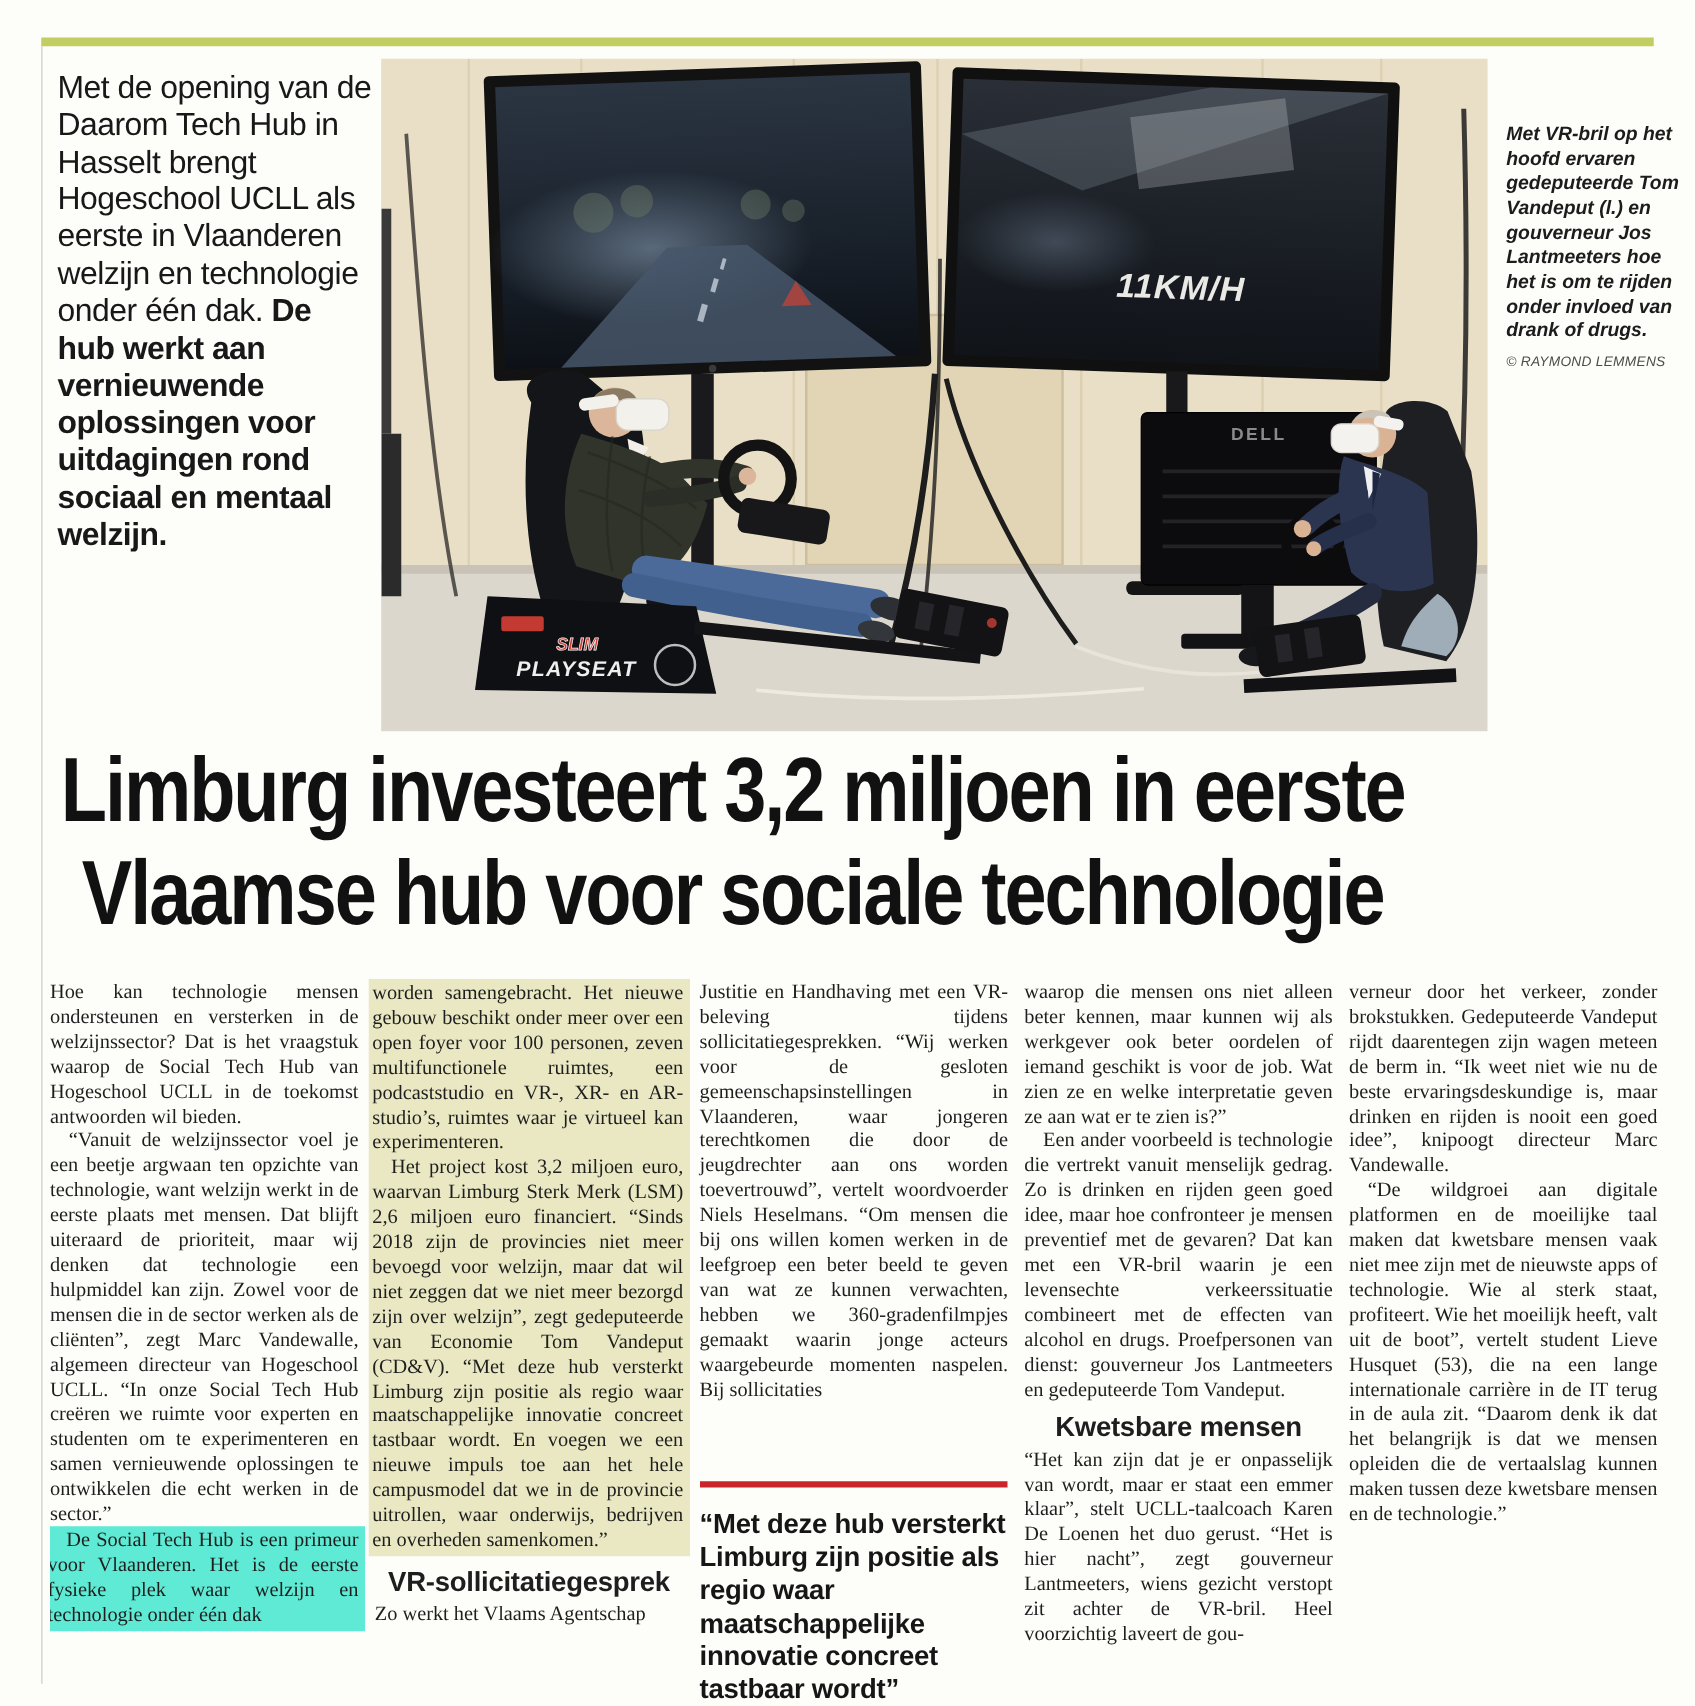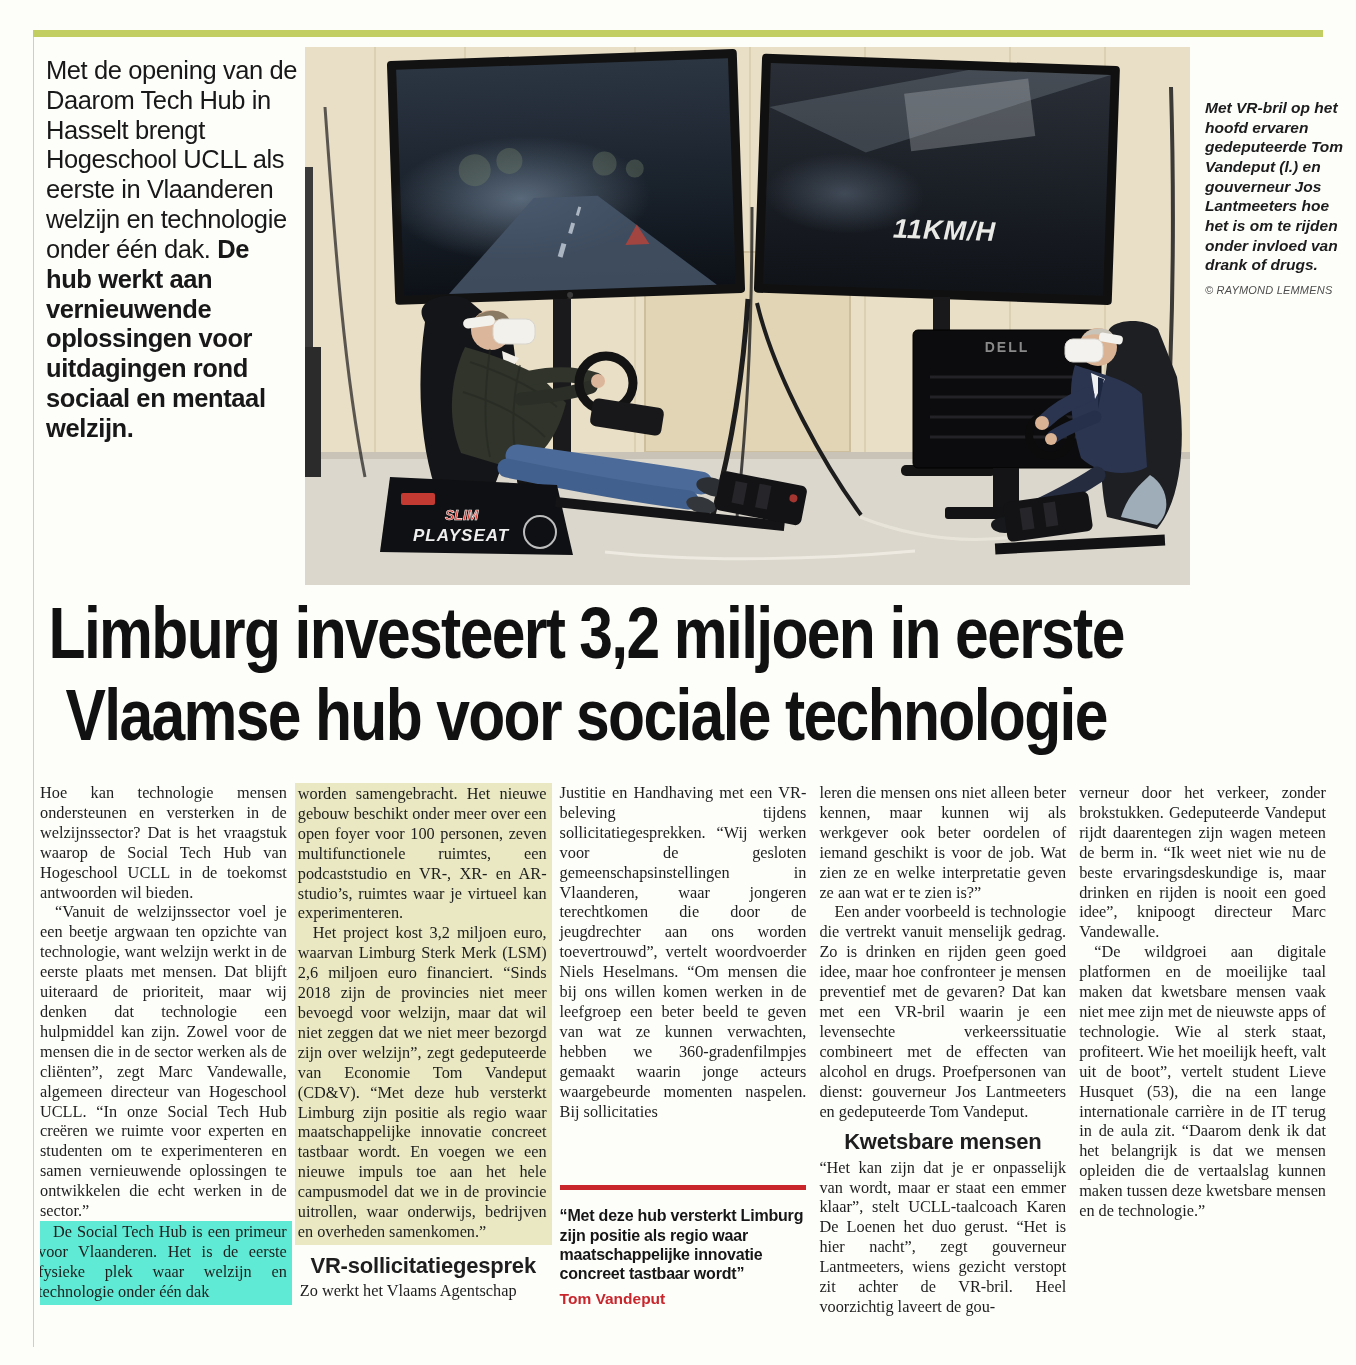--- a/index.html
+++ b/index.html
@@ -48,21 +48,21 @@
   .byline{font-family:"Liberation Sans", sans-serif;margin-bottom:13px;text-align:left;}
   .byline .author{font-size:14px;color:#8c8c8c;line-height:1.2;}
   .byline .loc{font-size:16.5px;font-weight:bold;letter-spacing:0.3px;line-height:1.25;}
   .hl{margin:0 -5px;padding:1px 5px 3px 3px;}
   .subhead{
     font-family:"Liberation Sans", sans-serif;font-weight:bold;font-size:22px;
     letter-spacing:-0.2px;margin:9px 0 3px;text-align:center;line-height:1.1;
   }
   .pq-rule{height:5px;margin:64px 0 16px;}
   .pq-text{
-    font-family:"Liberation Sans", sans-serif;font-weight:bold;font-size:16px;
+    font-family:"Liberation Sans", sans-serif;font-weight:bold;font-size:22px;
     line-height:1.2;text-align:left;letter-spacing:-0.2px;color:#161616;
   }
   .pq-name{font-family:"Liberation Sans", sans-serif;font-weight:bold;font-size:15.5px;margin-top:6px;text-align:left;}
   .it{font-style:italic;}
 </style>
 </head>
 <body>
 
 <div class="page">
 
@@ -270,21 +270,21 @@
 
     <div class="col">
       <p>Justitie en Handhaving met een VR-beleving tijdens sollicitatiegesprekken. “Wij werken voor de gesloten gemeenschapsinstellingen in Vlaanderen, waar jongeren terechtkomen die door de jeugdrechter aan ons worden toevertrouwd”, vertelt woordvoerder Niels Heselmans. “Om mensen die bij ons willen komen werken in de leefgroep een beter beeld te geven van wat ze kunnen verwachten, hebben we 360-gradenfilmpjes gemaakt waarin jonge acteurs waargebeurde momenten naspelen. Bij sollicitaties</p>
       <div class="pq-rule" style="background:#c9262c;"></div>
       <div class="pq-text">“Met deze hub versterkt Limburg zijn positie als regio waar maatschappelijke innovatie concreet tastbaar wordt”</div>
       <div class="pq-name" style="color:#c9262c;">Tom Vandeput</div>
 
     </div>
 
     <div class="col">
-      <p>leren die mensen ons niet alleen beter kennen, maar kunnen wij als werkgever ook beter oordelen of iemand geschikt is voor de job. Wat zien ze en welke interpretatie geven ze aan wat er te zien is?”</p>
+      <p>waarop die mensen ons niet alleen beter kennen, maar kunnen wij als werkgever ook beter oordelen of iemand geschikt is voor de job. Wat zien ze en welke interpretatie geven ze aan wat er te zien is?”</p>
       <p class="ind">Een ander voorbeeld is technologie die vertrekt vanuit menselijk gedrag. Zo is drinken en rijden geen goed idee, maar hoe confronteer je mensen preventief met de gevaren? Dat kan met een VR-bril waarin je een levensechte verkeerssituatie combineert met de effecten van alcohol en drugs. Proefpersonen van dienst: gouverneur Jos Lantmeeters en gedeputeerde Tom Vandeput.</p>
       <h3 class="subhead">Kwetsbare mensen</h3>
       <p>“Het kan zijn dat je er onpasselijk van wordt, maar er staat een emmer klaar”, stelt UCLL-taalcoach Karen De Loenen het duo gerust. “Het is hier nacht”, zegt gouverneur Lantmeeters, wiens gezicht verstopt zit achter de VR-bril. Heel voorzichtig laveert de gou-</p>
     </div>
 
     <div class="col">
       <p>verneur door het verkeer, zonder brokstukken. Gedeputeerde Vandeput rijdt daarentegen zijn wagen meteen de berm in. “Ik weet niet wie nu de beste ervaringsdeskundige is, maar drinken en rijden is nooit een goed idee”, knipoogt directeur Marc Vandewalle.</p>
       <p class="ind">“De wildgroei aan digitale platformen en de moeilijke taal maken dat kwetsbare mensen vaak niet mee zijn met de nieuwste apps of technologie. Wie al sterk staat, profiteert. Wie het moeilijk heeft, valt uit de boot”, vertelt student Lieve Husquet (53), die na een lange internationale carrière in de IT terug in de aula zit. “Daarom denk ik dat het belangrijk is dat we mensen opleiden die de vertaalslag kunnen maken tussen deze kwetsbare mensen en de technologie.”</p>
     </div>
 

